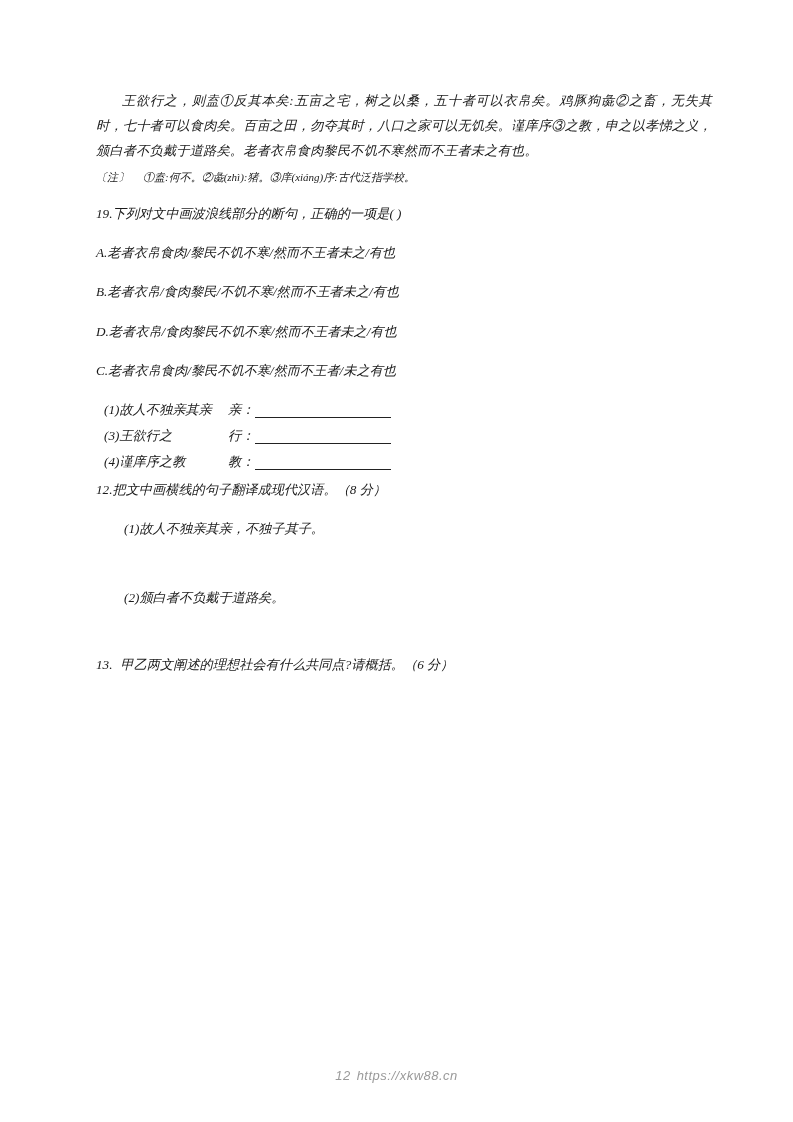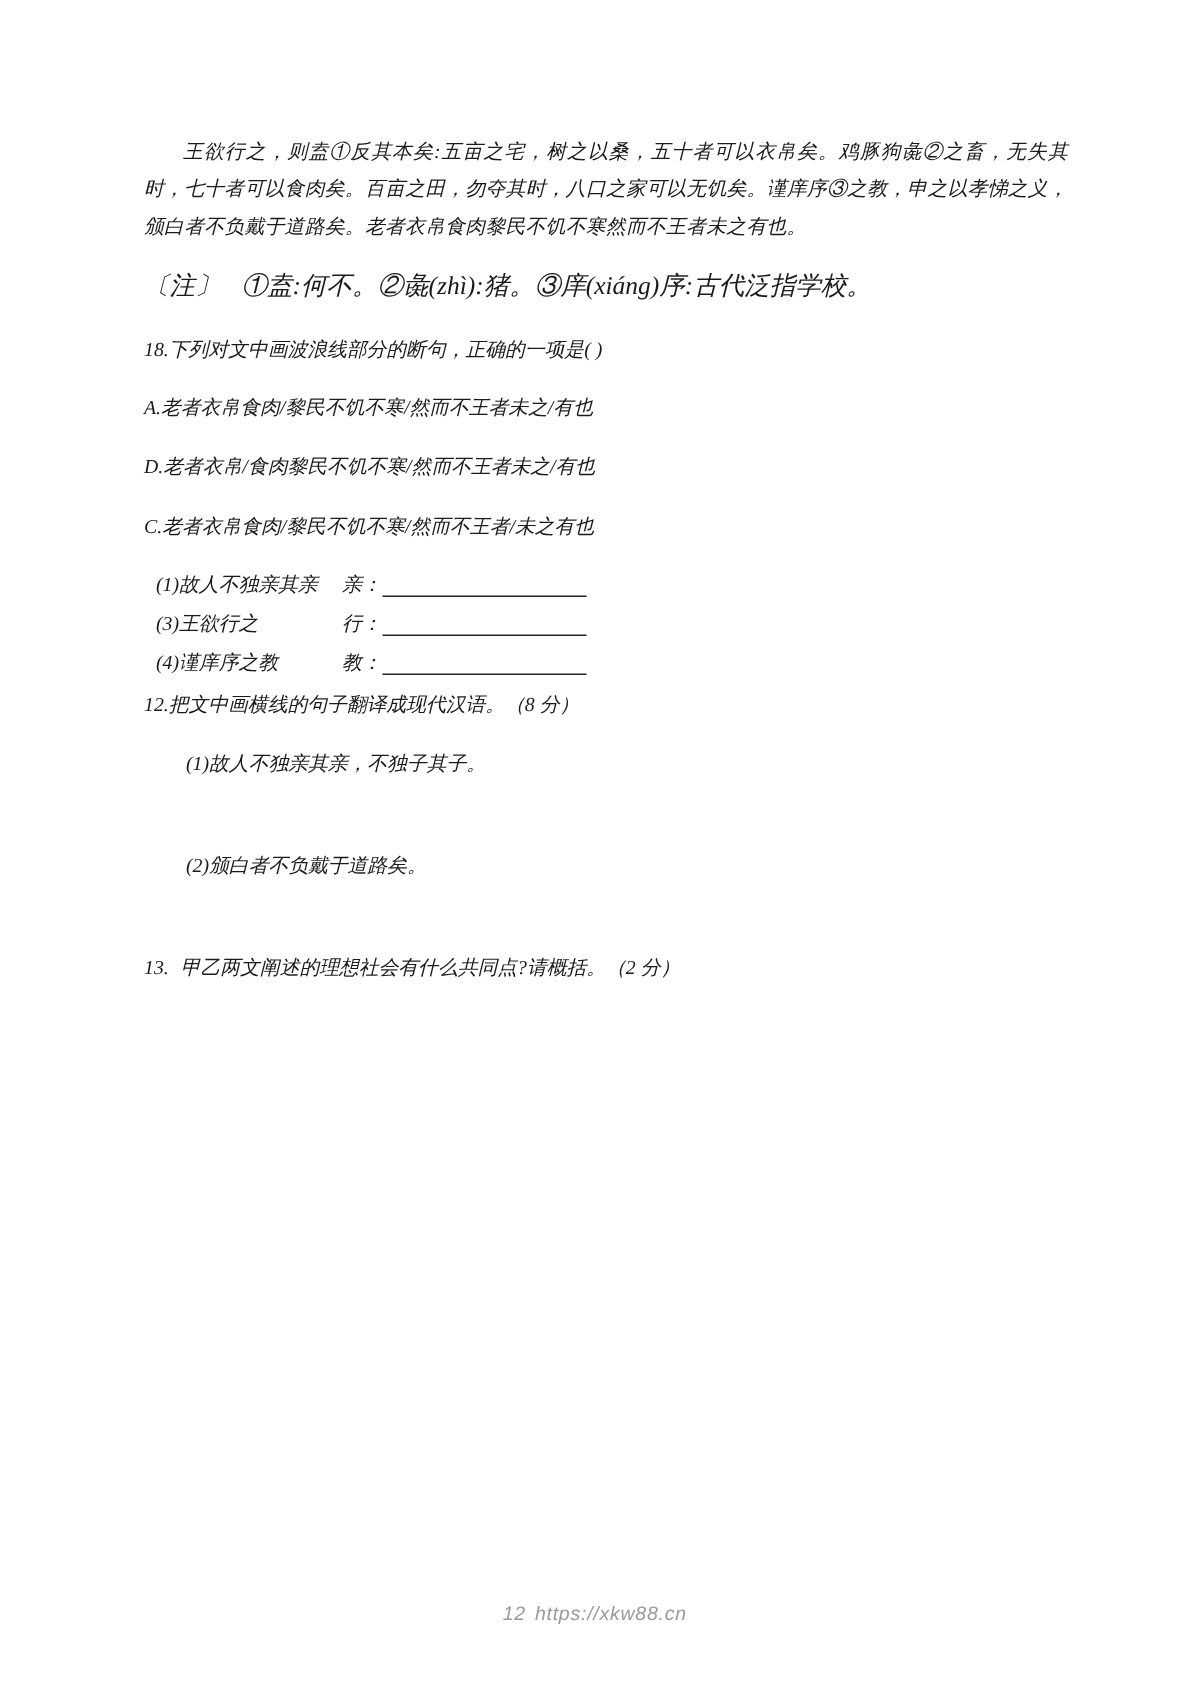--- a/index.html
+++ b/index.html
@@ -32,23 +32,23 @@
     font-size: 13.2px;
     line-height: 25px;
     letter-spacing: 0.2px;
     margin: 0 0 0 0;
     text-align: justify;
   }
   .para-indent {
     text-indent: 26px;
   }
   .note {
-    font-size: 17px;
+    font-size: 11px;
     line-height: 25px;
-    margin-top: 15px;
+    margin-top: 2px;
   }
   .note .note-gap {
     display: inline-block;
     width: 14px;
   }
   .q-line {
     font-size: 13.2px;
     line-height: 26px;
     margin-top: 2px;
   }
@@ -111,23 +111,24 @@
 <body>
 
 <div class="page">
 
   <div class="content">
 
     <p class="para para-indent">王欲行之，则盍①反其本矣:五亩之宅，树之以桑，五十者可以衣帛矣。鸡豚狗彘②之畜，无失其时，七十者可以食肉矣。百亩之田，勿夺其时，八口之家可以无饥矣。谨庠序③之教，申之以孝悌之义，颁白者不负戴于道路矣。老者衣帛食肉黎民不饥不寒然而不王者未之有也。</p>
 
     <p class="note"><span>〔注〕</span><span class="note-gap"></span><span>①盍:何不。②彘(zhì):猪。③庠(xiáng)序:古代泛指学校。</span></p>
 
-    <p class="q-line"><span>18.下列对文中画波浪线部分的断句，正确的一项是(      )</span></p>
+    <p class="q-line"><span>19.下列对文中画波浪线部分的断句，正确的一项是(      )</span></p>
 
     <p class="opt-line">A.老者衣帛食肉/黎民不饥不寒/然而不王者未之/有也</p>
+    <p class="opt-line">B.老者衣帛/食肉黎民/不饥不寒/然而不王者未之/有也</p>
     <p class="opt-line">D.老者衣帛/食肉黎民不饥不寒/然而不王者未之/有也</p>
     <p class="opt-line">C.老者衣帛食肉/黎民不饥不寒/然而不王者/未之有也</p>
 
 
     <div class="fill-row">
       <span class="fill-left"><span>(1)</span><span>故人不独亲其亲</span></span>
       <span class="fill-label">亲：</span>
       <span class="fill-blank"></span>
     </div>
 
@@ -147,21 +148,21 @@
     <p class="q-line">12.把文中画横线的句子翻译成现代汉语。（8 分）</p>
 
     <p class="sub-line">(1)故人不独亲其亲，不独子其子。</p>
 
     <div class="spacer-sm"></div>
 
     <p class="sub-line">(2)颁白者不负戴于道路矣。</p>
 
     <div class="spacer-md"></div>
 
-    <p class="q13"><span>13.</span><span class="q13-gap"></span><span>甲乙两文阐述的理想社会有什么共同点?请概括。（2 分）</span></p>
+    <p class="q13"><span>13.</span><span class="q13-gap"></span><span>甲乙两文阐述的理想社会有什么共同点?请概括。（6 分）</span></p>
 
   </div>
 
   <div class="footer">
     <span class="page-num">12</span><span>https://xkw88.cn</span>
   </div>
 
 </div>
 
 </body></html>

